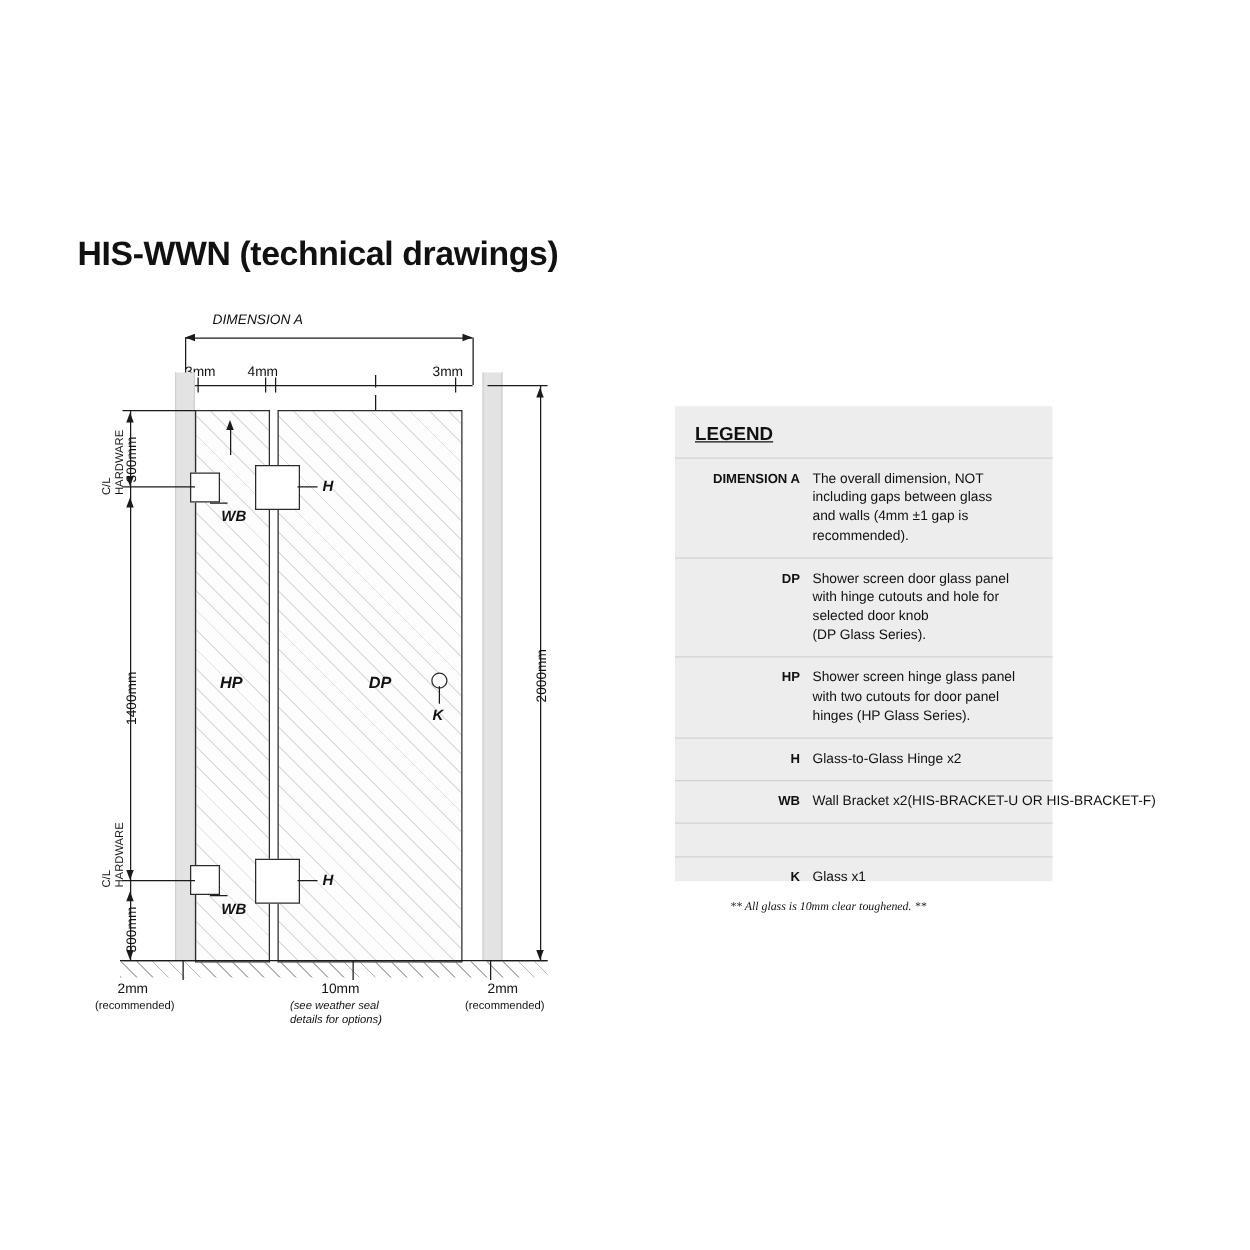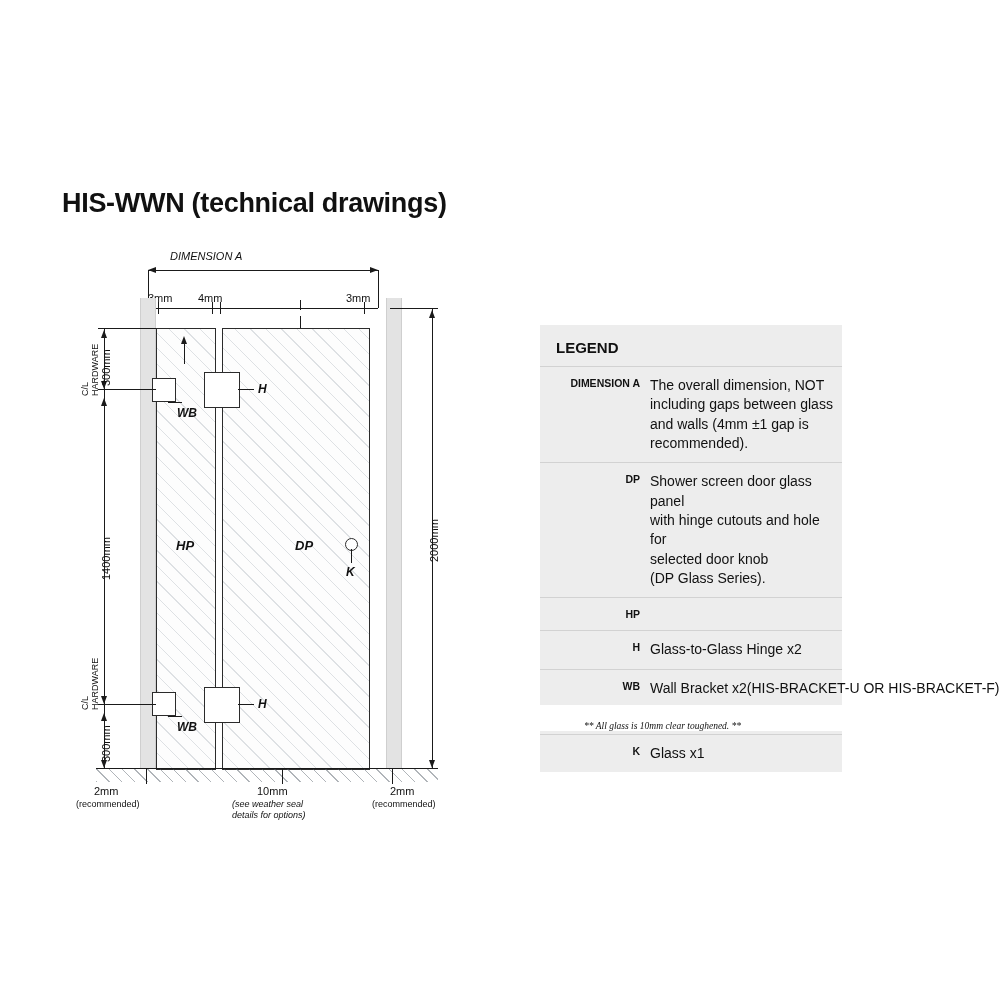--- a/index.html
+++ b/index.html
@@ -128,39 +128,40 @@
     top: 325px;
     width: 302px;
     background: #ededed;
     padding: 0;
   }
   #legend .legend-title {
     font-size: 15px;
     font-weight: bold;
     padding: 14px 28px 10px 16px;
     color: #111;
+    text-decoration: underline;
   }
   .legend-row {
     display: flex;
     border-top: 1px solid #d2d2d2;
     padding: 9px 8px 9px 8px;
   }
   .legend-key {
     width: 92px;
     flex: 0 0 92px;
     text-align: right;
     padding-right: 10px;
     font-size: 10.5px;
     font-weight: bold;
     color: #111;
     line-height: 1.35;
   }
   .legend-desc {
     flex: 1 1 auto;
-    font-size: 14px;
+    font-size: 11px;
     color: #111;
     line-height: 1.38;
     white-space: pre-line;
   }
   .legend-row.wide .legend-desc {
     white-space: nowrap;
   }
   .legend-note {
     font-size: 9.5px;
     font-style: italic;
@@ -288,20 +289,23 @@
   <div class="legend-row">
     <div class="legend-key">DP</div>
     <div class="legend-desc">Shower screen door glass panel
 with hinge cutouts and hole for
 selected door knob
 (DP Glass Series).</div>
   </div>
 
   <div class="legend-row">
     <div class="legend-key">HP</div>
+    <div class="legend-desc">Shower screen hinge glass panel
+with two cutouts for door panel
+hinges (HP Glass Series).</div>
   </div>
 
   <div class="legend-row">
     <div class="legend-key">H</div>
     <div class="legend-desc">Glass-to-Glass Hinge x2</div>
   </div>
 
   <div class="legend-row wide">
     <div class="legend-key">WB</div>
     <div class="legend-desc">Wall Bracket x2(HIS-BRACKET-U OR HIS-BRACKET-F)</div>

